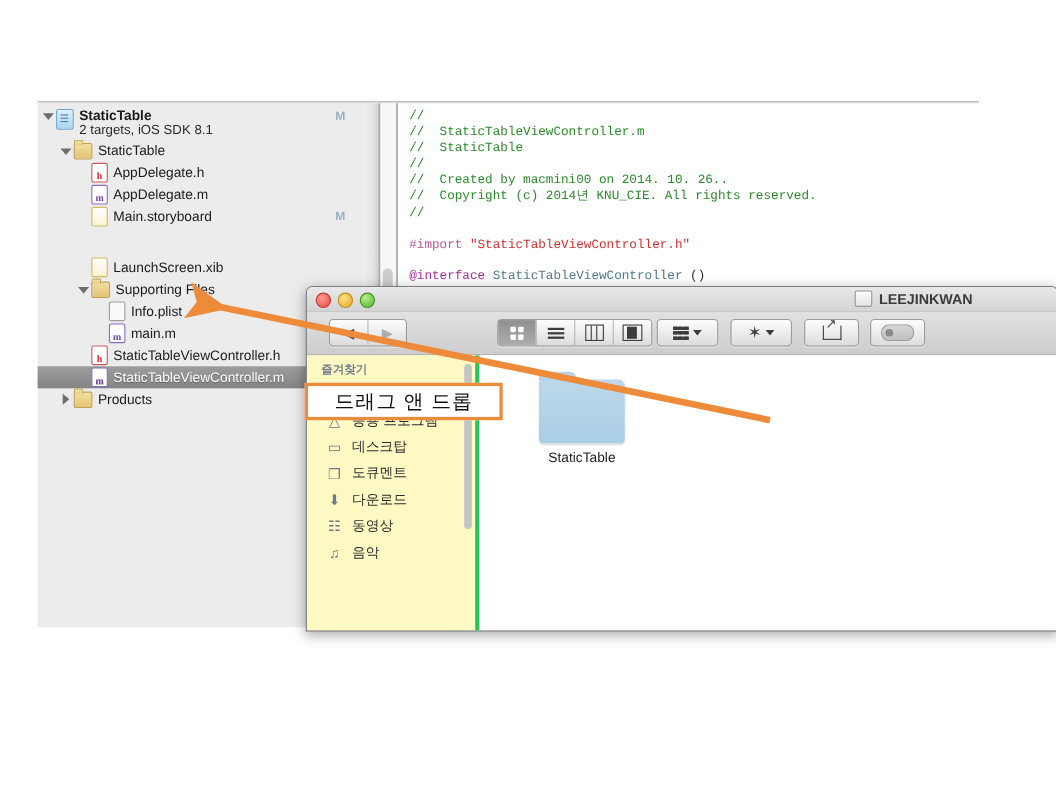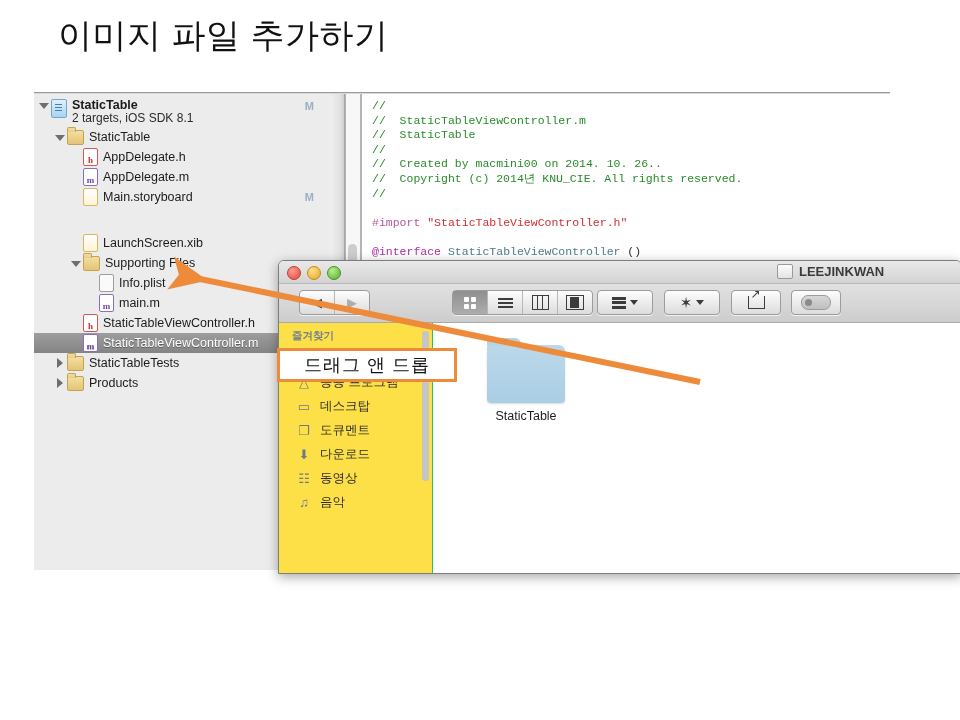--- a/index.html
+++ b/index.html
@@ -349,22 +349,22 @@
   .icon-tag::after {
     content: "";
     position: absolute; left: 3px; top: 2.5px;
     width: 7px; height: 7px; border-radius: 50%;
     background: #8a8a8a;
   }
 
   #finder-body { display: flex; height: 251px; }
   #finder-sidebar {
     width: 153px;
-    background: #fde047;
-    border-right: 1px solid #22c55e;
+    background: #fef9c3;
+    border-right: 4px solid #22c55e;
     padding-top: 6px;
     position: relative;
   }
   .sb-header {
     font-size: 10.5px; font-weight: bold;
     color: #75818f;
     padding: 0 0 3px 13px;
   }
   .sb-item {
     display: flex; align-items: center;
@@ -486,21 +486,20 @@
     color: #111111;
     letter-spacing: 1px;
     box-sizing: border-box;
   }
 </style>
 </head>
 <body>
 
 <div id="slide">
 
-  <div class="slide-title">이미지 파일 추가하기</div>
 
   <div id="xcode">
     <div id="xcode-top-rule"></div>
 
     <div id="navigator">
       <div id="nav-tree" style="padding-top:4px;">
           <div class="tree-row first" style="padding-left: 4px;">
             <span class="disclosure open"></span>
             <span class="ficon project"></span>
             <span class="proj-lines">
@@ -568,25 +567,20 @@
               <span class="lab">h</span>
             </span>
             <span>StaticTableViewController.h</span>
           </div>
           <div class="tree-row selected" style="padding-left: 36px;">
             <span class="disclosure"></span>
             <span class="ficon doc m">
               <span class="lab">m</span>
             </span>
             <span>StaticTableViewController.m</span>
-          </div>
-          <div class="tree-row" style="padding-left: 20px;">
-            <span class="disclosure closed"></span>
-            <span class="ficon folder"></span>
-            <span>StaticTableTests</span>
           </div>
           <div class="tree-row" style="padding-left: 20px; text-align: right;">
             <span class="disclosure closed"></span>
             <span class="ficon folder"></span>
             <span>Products</span>
           </div>
         </div>
     </div>
 
     <div id="nav-scroll-gutter"></div>

